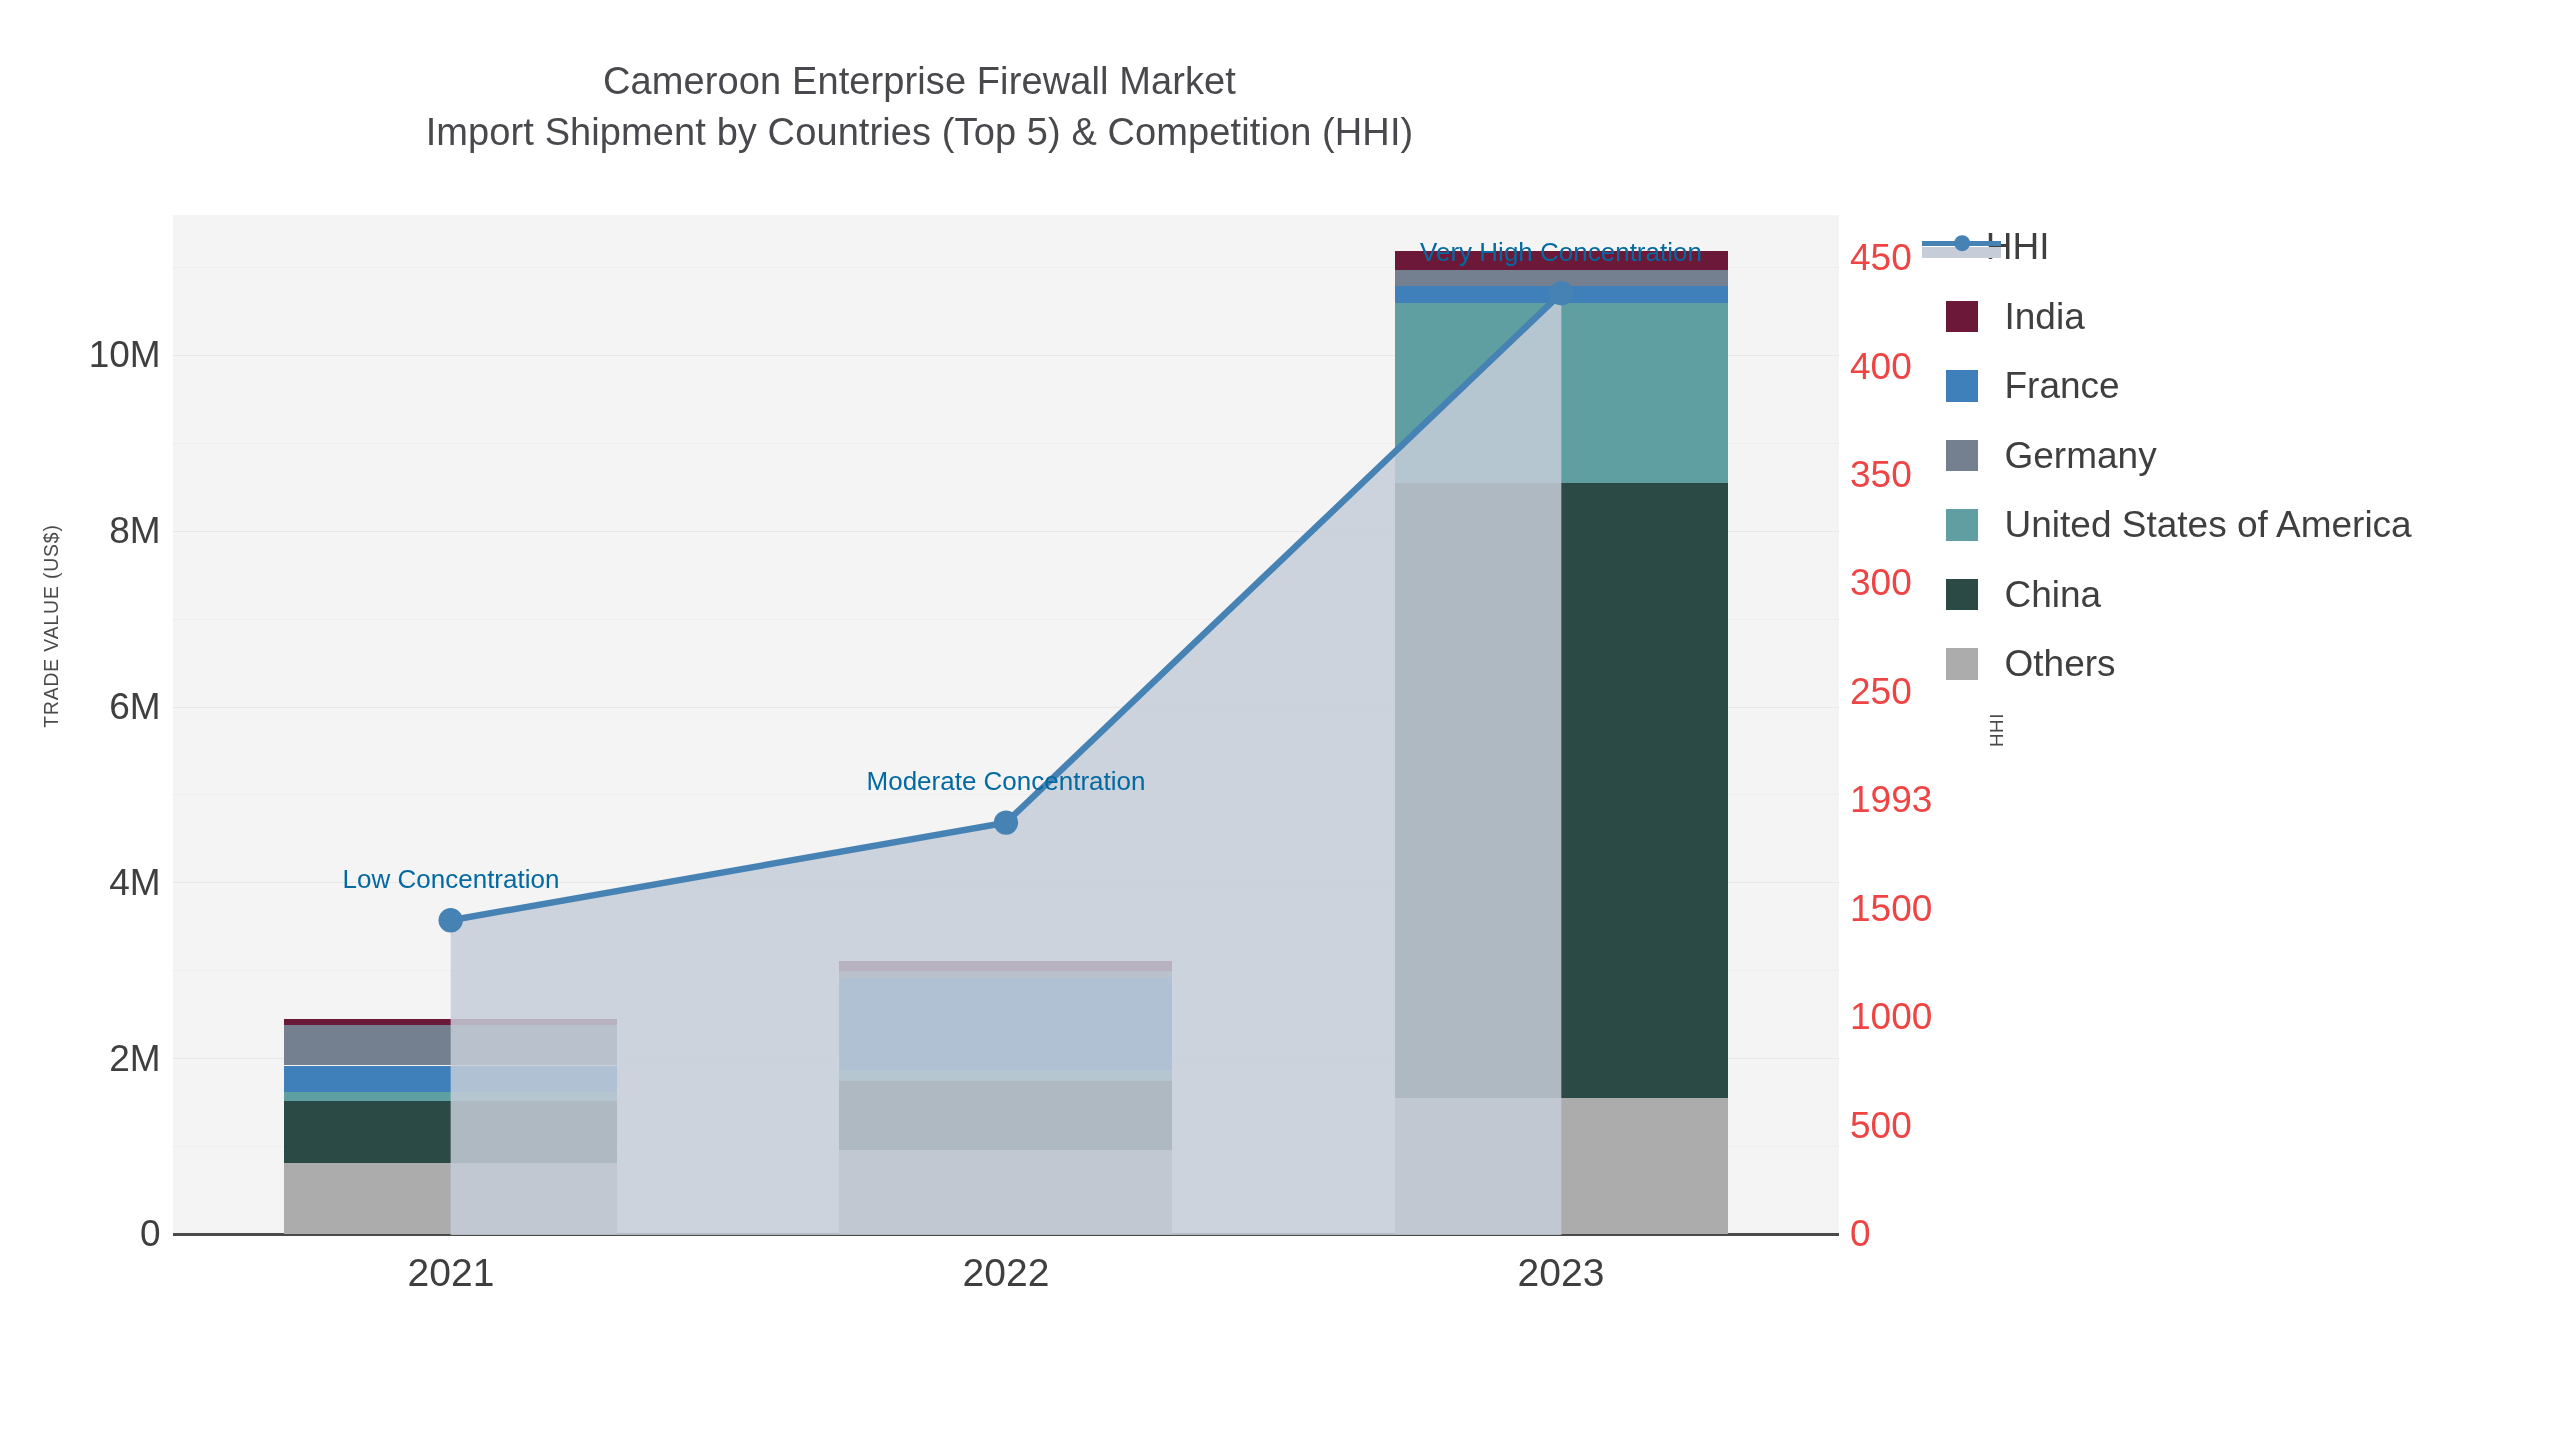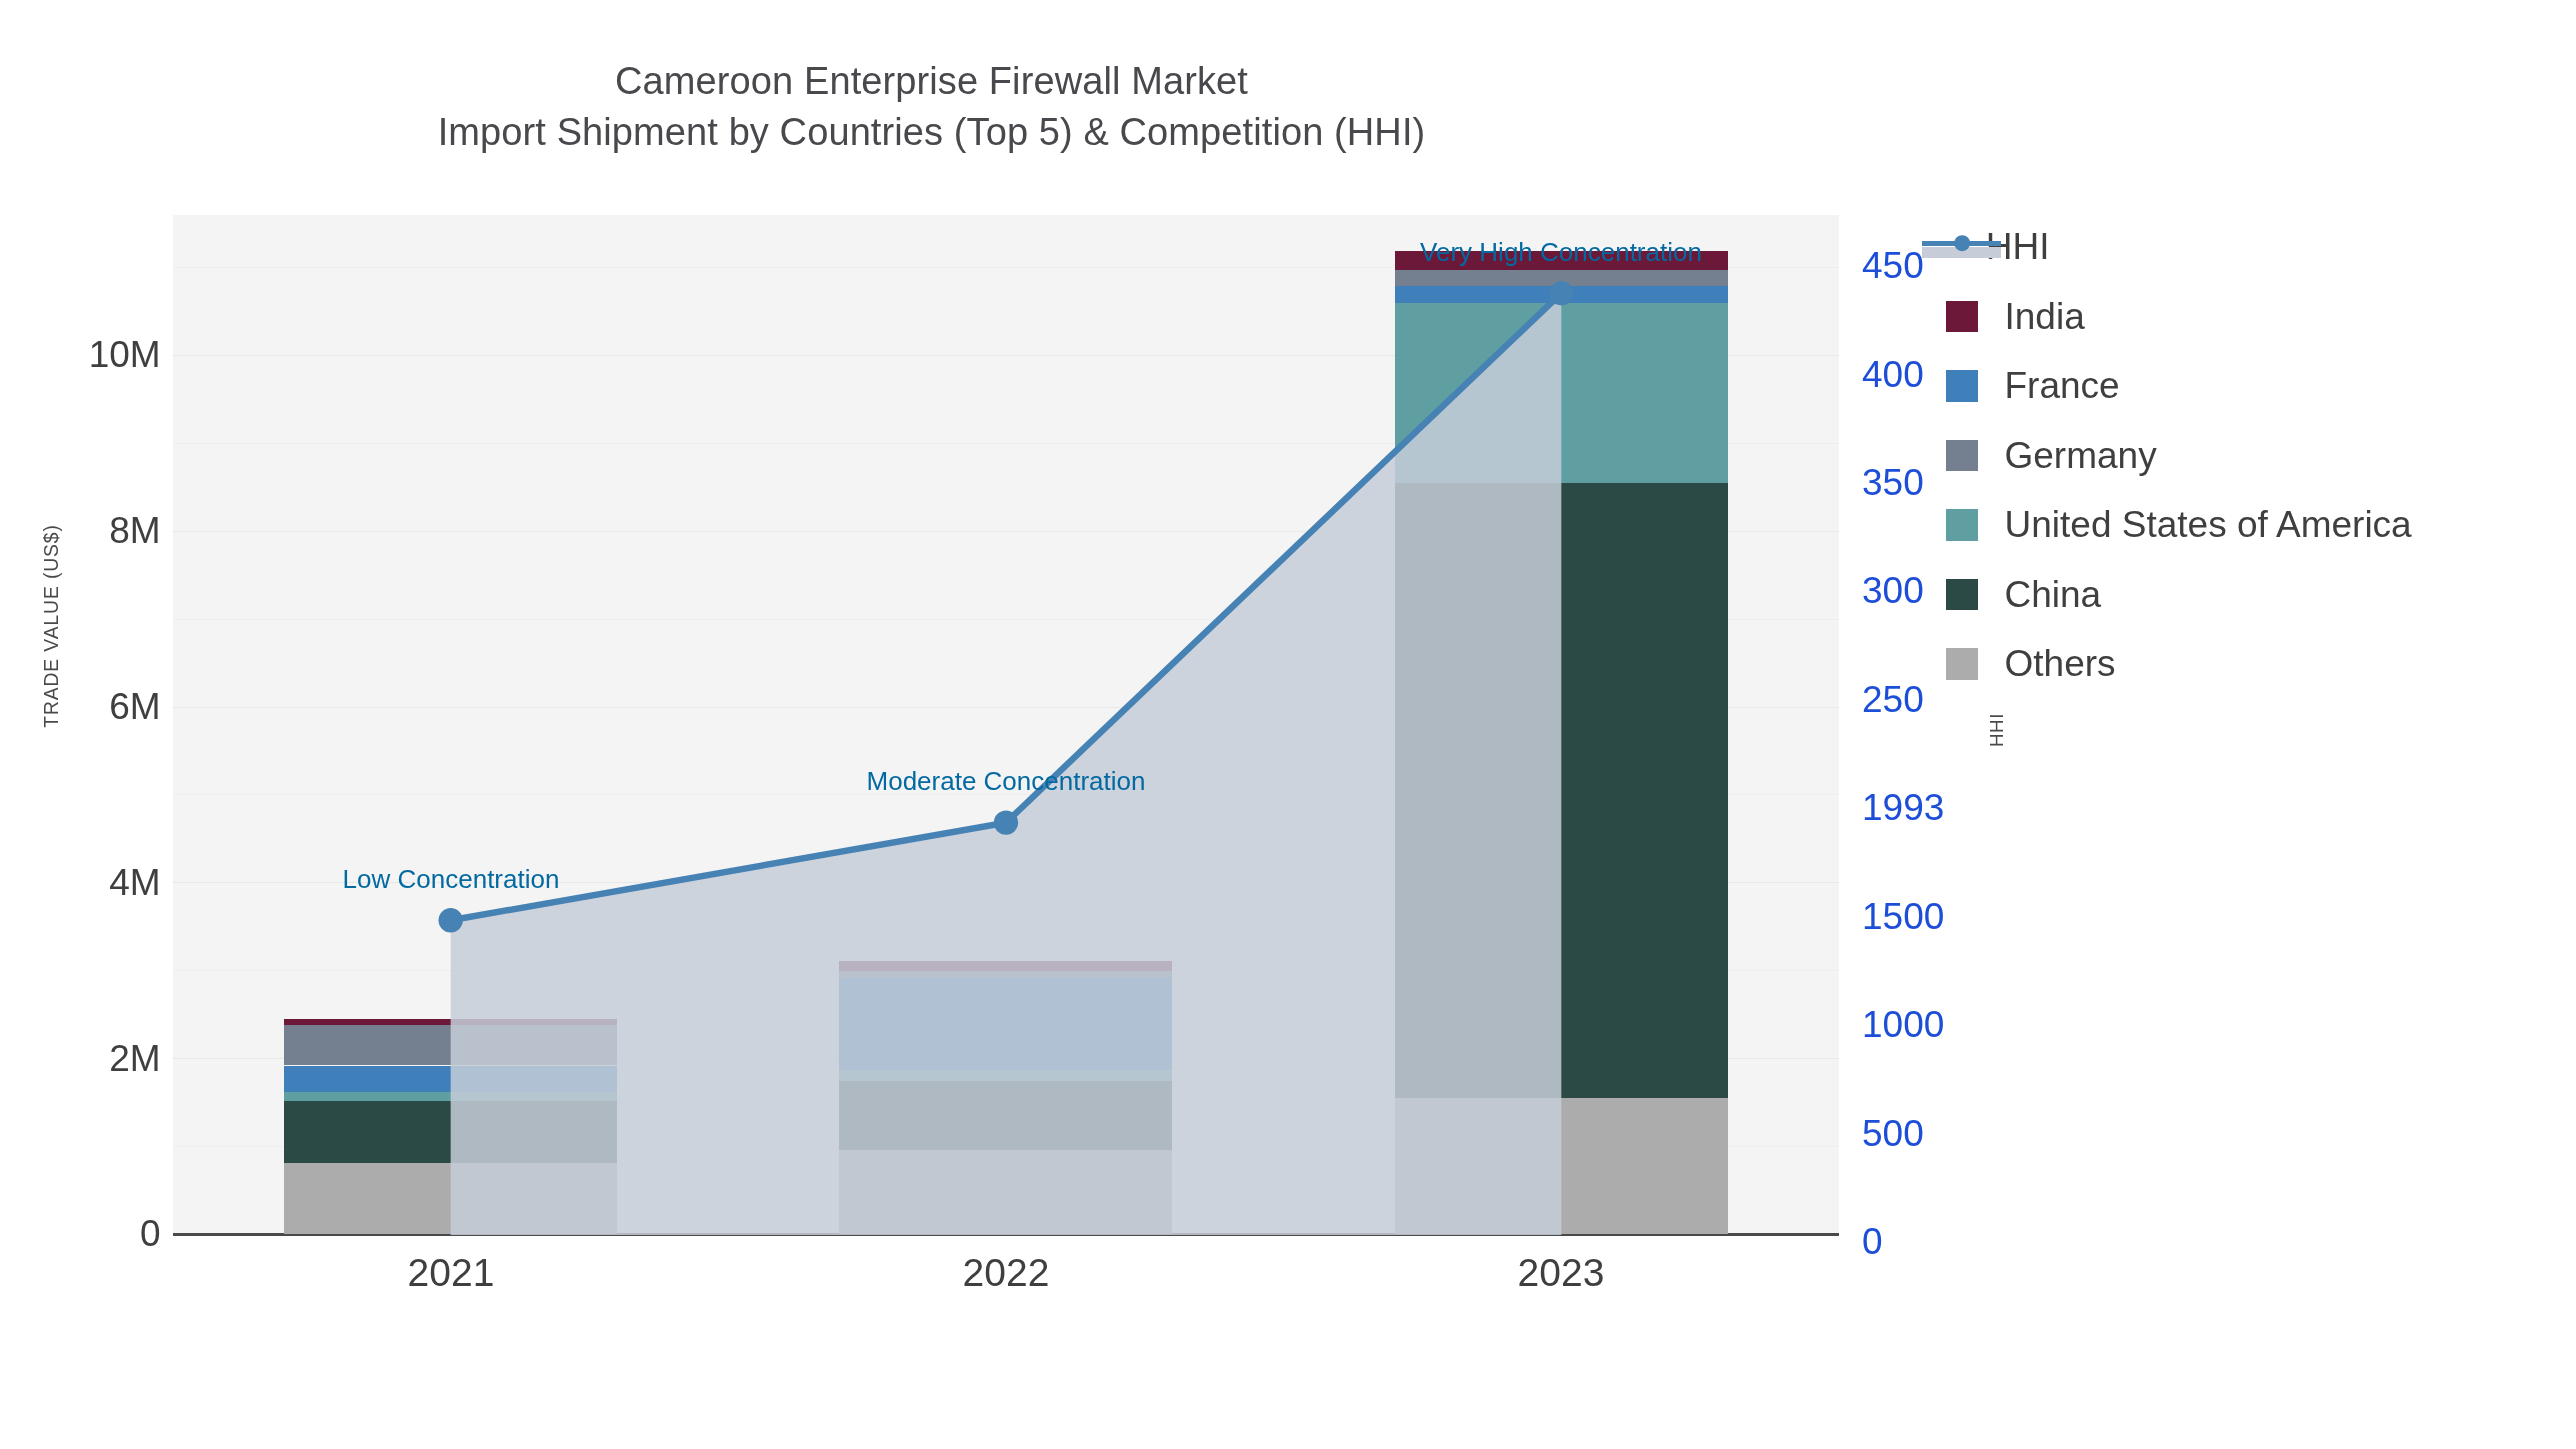--- a/index.html
+++ b/index.html
@@ -7,21 +7,20 @@
     width:2576px;height:1449px;background:#ffffff;
     font-family:"Liberation Sans", sans-serif;
     color:#3d3d3d;overflow:hidden;position:relative;
   }
   #root{position:absolute;inset:0;}
 
   
   .title-block{
     position:absolute;left:0;top:56px;width:1839px;text-align:center;
     line-height:1.34;
-    padding-left:12px;
   }
   .title-line{display:block;font-size:38px;color:#49494d;font-weight:400;letter-spacing:0.1px;}
 
   
   .plot-area{
     position:absolute;left:173px;top:215px;width:1666px;height:1020px;
     background:#f4f4f4;
   }
   .gridline{position:absolute;left:0;right:0;height:1.4px;background:#e8e8e8;}
   .gridline.minor{background:#eeeeee;height:1.4px;}
@@ -37,22 +36,22 @@
   .ytick-left-wrap{position:absolute;left:0;top:0;width:162px;height:1449px;}
   .ylabel-left{
     position:absolute;left:-56px;top:615px;width:215px;
     transform:rotate(-90deg);transform-origin:center center;
     font-size:19.3px;letter-spacing:0.9px;color:#4a4a4a;text-align:center;white-space:nowrap;
   }
 
   
   .ytick-right-wrap{position:absolute;left:1850px;top:0;width:229px;height:1449px;}
   .ytick-right{
-    position:absolute;left:12px;transform:translateY(-50%);
-    font-size:37px;color:#1d4ed8;white-space:nowrap;margin-top:8px;
+    position:absolute;left:0;transform:translateY(-50%);
+    font-size:37px;color:#ef4444;white-space:nowrap;
   }
   .ylabel-right{
     position:absolute;left:1925px;top:719px;width:143px;
     transform:rotate(-90deg);transform-origin:center center;
     font-size:18.6px;letter-spacing:0.7px;color:#4a4a4a;text-align:center;white-space:nowrap;
   }
 
   
   .xtick{
     position:absolute;top:1251px;transform:translateX(-50%);

